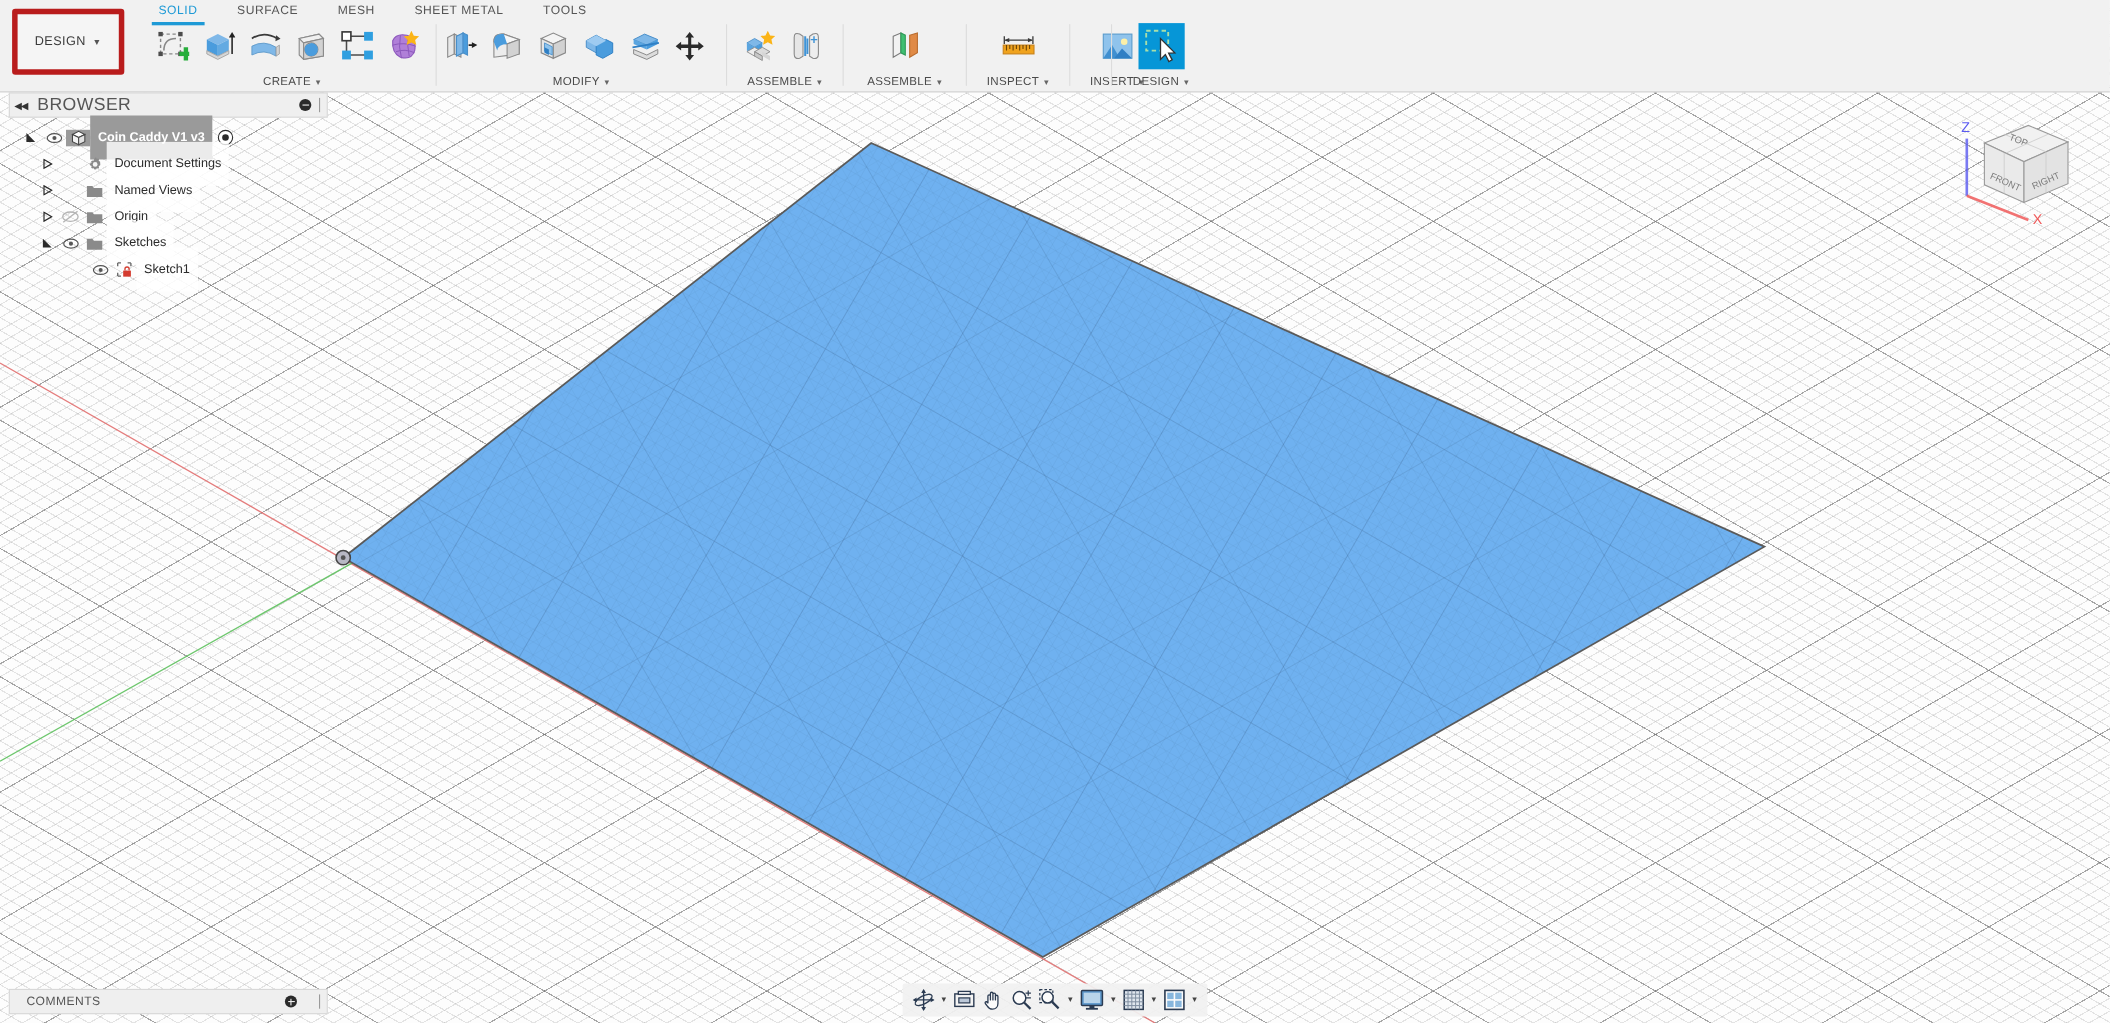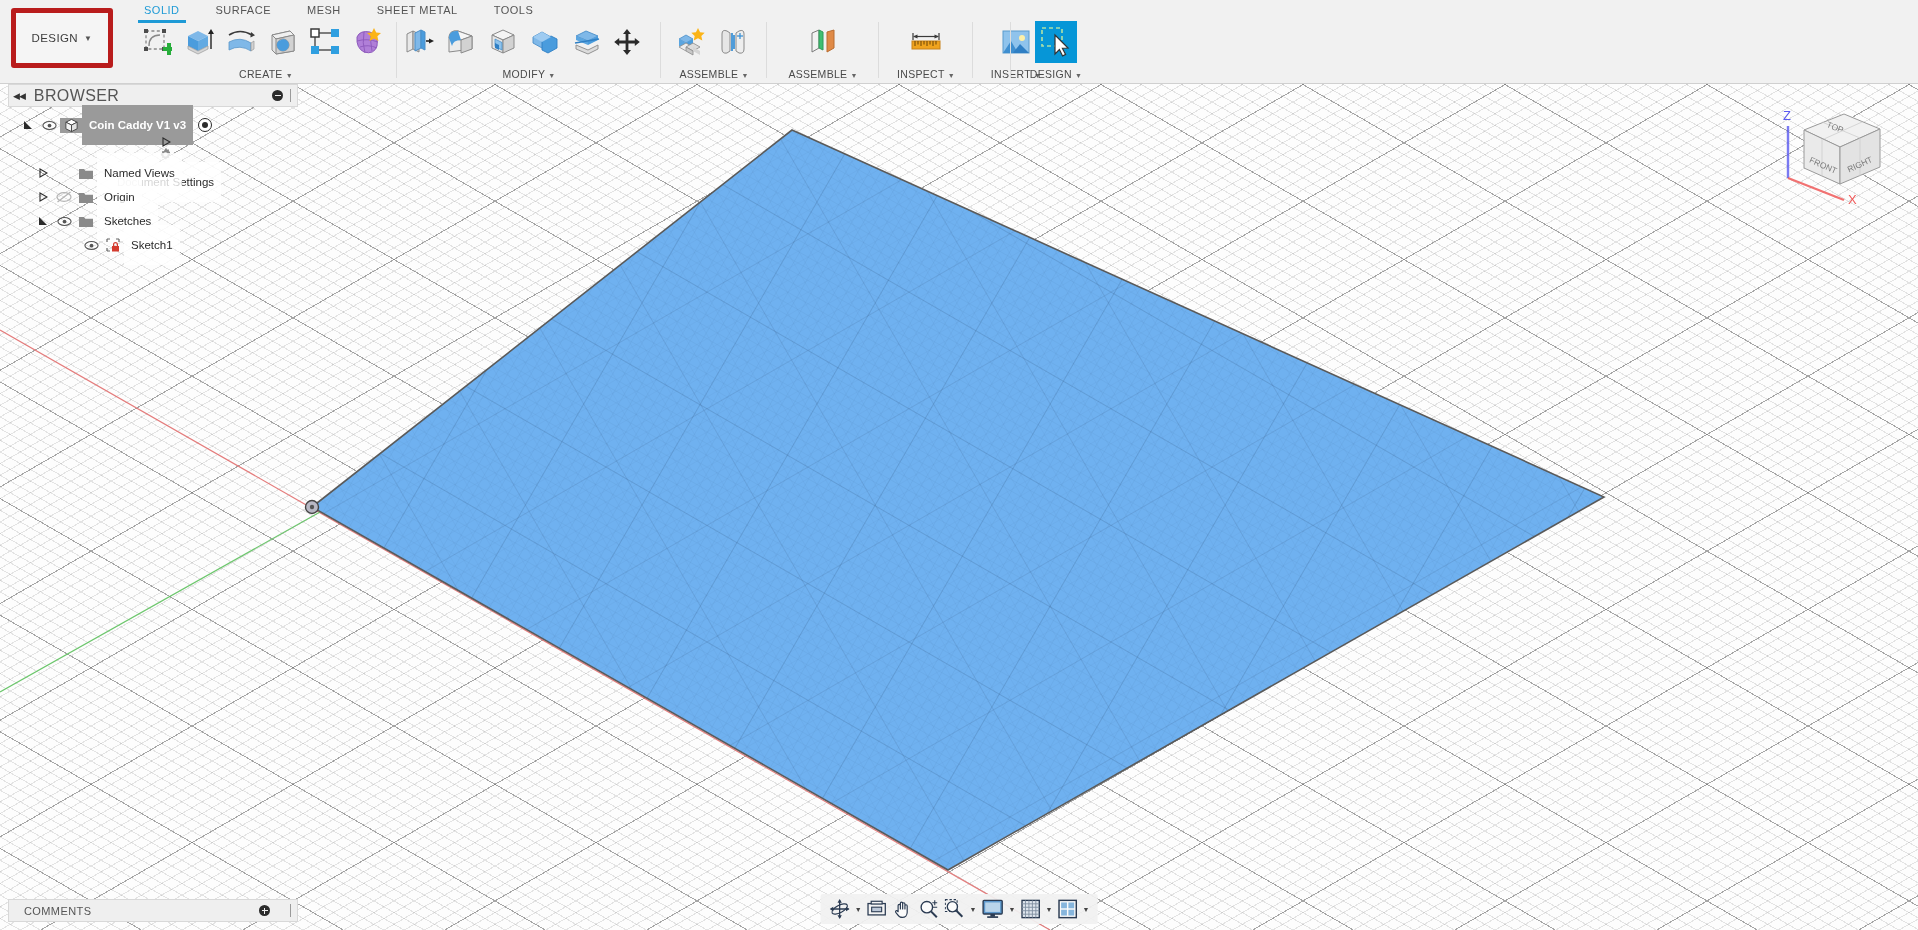--- a/index.html
+++ b/index.html
@@ -453,21 +453,21 @@
         <svg width="15" height="15" viewBox="0 0 16 16">
             <polygon points="2,4.5 8,1.5 14,4.5 8,7.5" fill="#fff" stroke="#444" stroke-width="1"></polygon>
             <polygon points="2,4.5 8,7.5 8,14.5 2,11.5" fill="#f2f2f2" stroke="#444" stroke-width="1"></polygon>
             <polygon points="14,4.5 8,7.5 8,14.5 14,11.5" fill="#e2e2e2" stroke="#444" stroke-width="1"></polygon>
           </svg>
       </span>
       <span class="nlabel">Coin Caddy V1 v3</span>
       <span class="radio"></span>
     </div>
 
-    <div class="node" style="padding-left:25px;flex-direction:column;">
+    <div class="node" style="padding-left:25px;">
       <span class="expander">
         <svg width="10" height="10" viewBox="0 0 10 10">
             <polygon points="2,1 9,5 2,9" fill="none" stroke="#2b2b2b" stroke-width="1.1"></polygon>
           </svg>
       </span>
       <span class="eye"></span>
       <span class="nodeicon">
         <svg width="15" height="15" viewBox="0 0 16 16">
             <path d="M8 1.2l1.1.25.5 1.35 1.3-.45.95.95-.45 1.3 1.35.5L13 8l-.25 1.1-1.35.5.45 1.3-.95.95-1.3-.45-.5 1.35L8 13l-1.1-.25-.5-1.35-1.3.45-.95-.95.45-1.3L3.25 9.1 3 8l.25-1.1 1.35-.5-.45-1.3.95-.95 1.3.45.5-1.35z" fill="#8a8a8a"></path>
             <circle cx="8" cy="8" r="2.3" fill="#f5f5f5"></circle>

